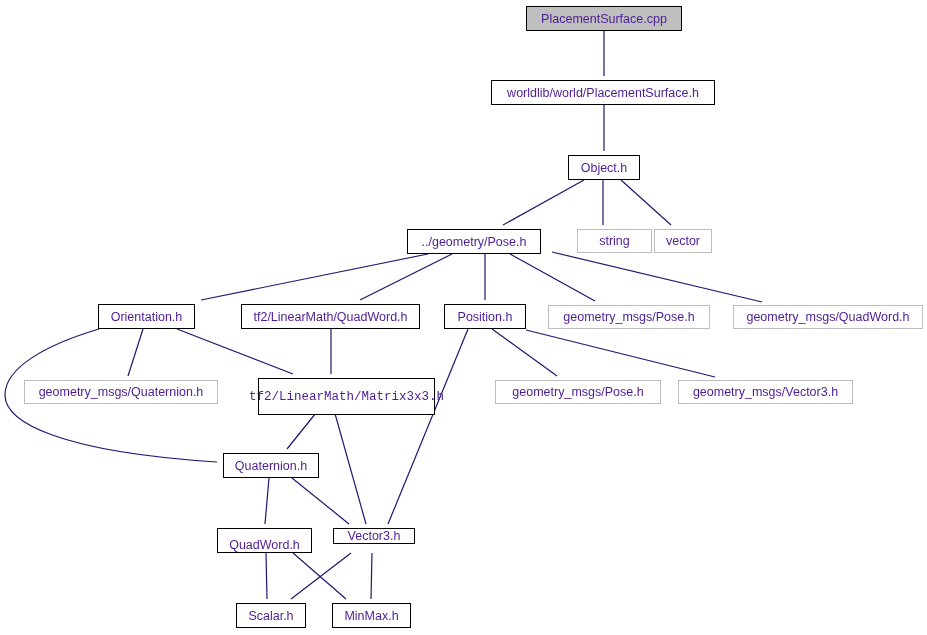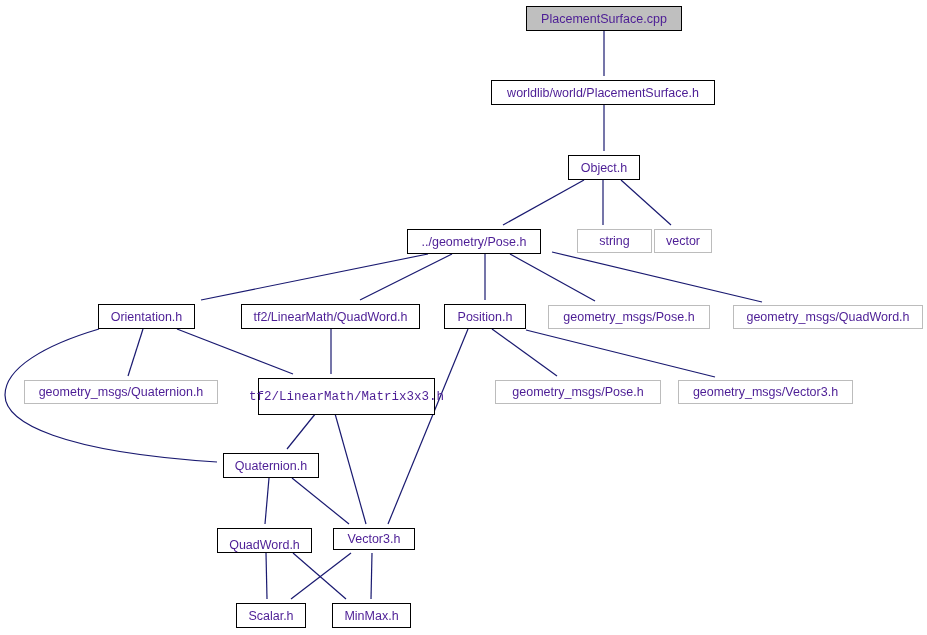--- a/index.html
+++ b/index.html
@@ -115,21 +115,21 @@
       </div>
       <div class="node external" style="left: 678px; top: 380px; width: 175px; height: 24px; background: rgb(255, 255, 255); border-color: rgb(188, 188, 188);">
         <span>geometry_msgs/Vector3.h</span>
       </div>
       <div class="node internal" style="left: 223px; top: 453px; width: 96px; height: 25px; background: rgb(255, 255, 255); border-color: rgb(0, 0, 0);">
         <span>Quaternion.h</span>
       </div>
       <div class="node internal" style="left: 217px; top: 528px; width: 95px; height: 25px; background: rgb(255, 255, 255); border-color: rgb(0, 0, 0); align-items: flex-end;">
         <span>QuadWord.h</span>
       </div>
-      <div class="node internal" style="left: 333px; top: 528px; width: 82px; height: 22px; background: rgb(255, 255, 255); border-color: rgb(0, 0, 0); align-items: center;">
+      <div class="node internal" style="left: 333px; top: 528px; width: 82px; height: 16px; background: rgb(255, 255, 255); border-color: rgb(0, 0, 0); align-items: center;">
         <span>Vector3.h</span>
       </div>
       <div class="node internal" style="left: 236px; top: 603px; width: 70px; height: 25px; background: rgb(255, 255, 255); border-color: rgb(0, 0, 0);">
         <span>Scalar.h</span>
       </div>
       <div class="node internal" style="left: 332px; top: 603px; width: 79px; height: 25px; background: rgb(255, 255, 255); border-color: rgb(0, 0, 0);">
         <span>MinMax.h</span>
       </div>
     </div>
 </div>

